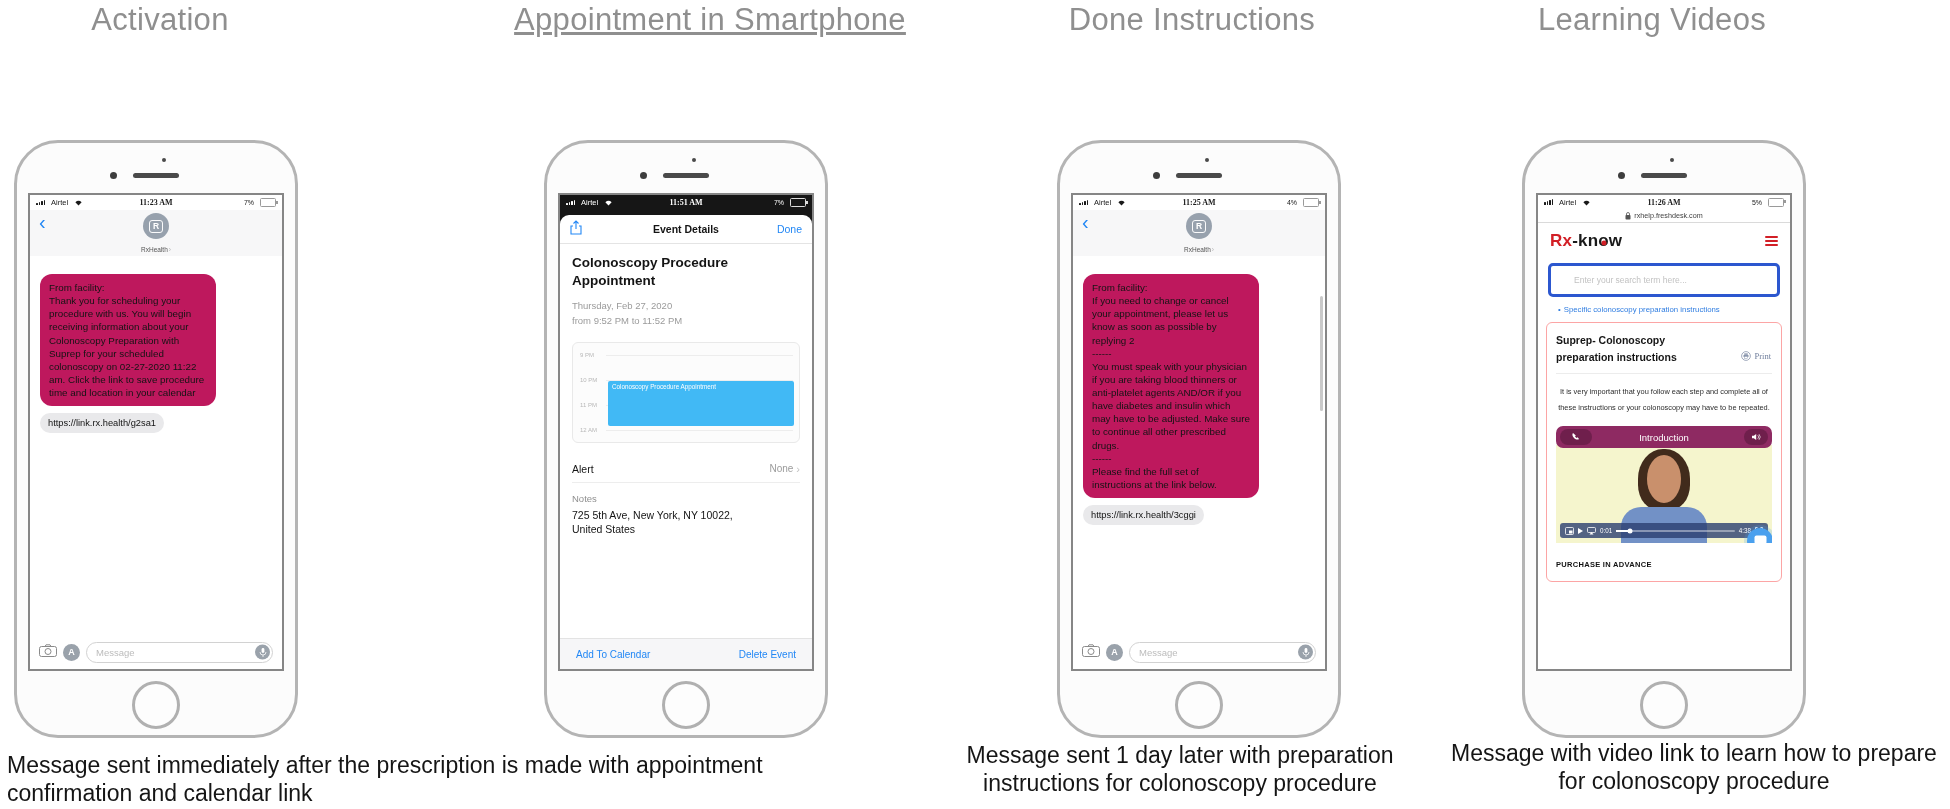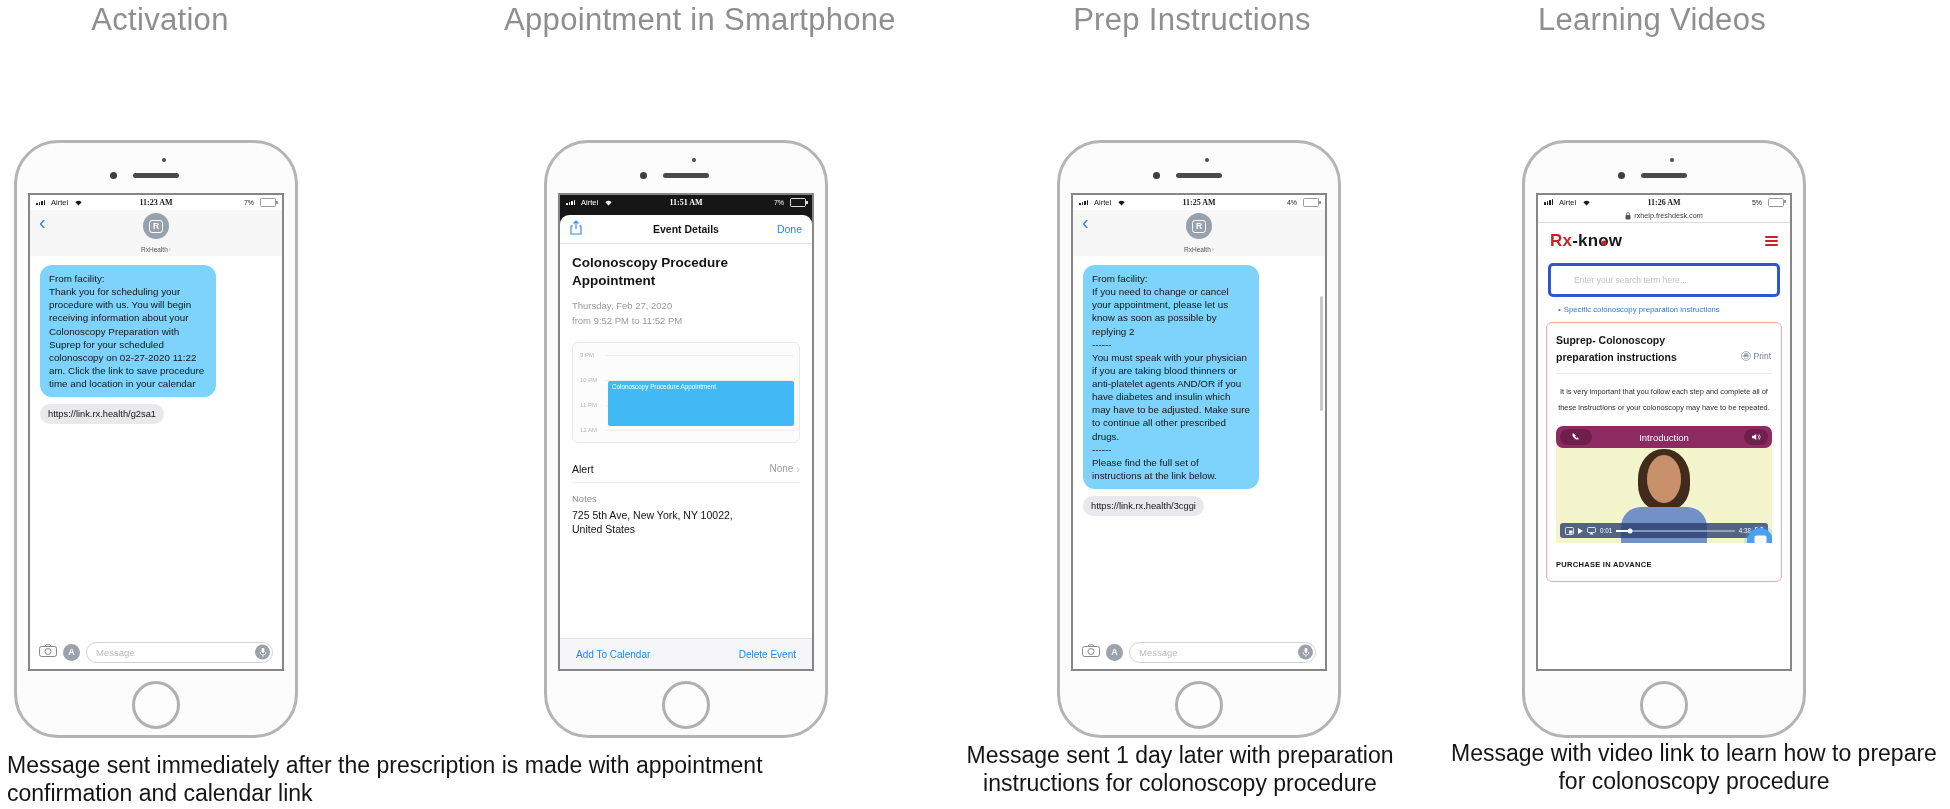--- a/index.html
+++ b/index.html
@@ -34,21 +34,21 @@
   .sb-dark .bbody::after{background:#ddd;}
 
   
   .imh{height:46px;background:#f7f7f8;border-bottom:1px solid #d9d9d9;position:relative;}
   .imh .back{position:absolute;left:9px;top:1px;font-size:20px;color:#2287f5;line-height:22px;}
   .imh .avatar{position:absolute;left:50%;top:3px;transform:translateX(-50%);width:26px;height:26px;border-radius:50%;background:#97a1ad;color:#fff;display:flex;align-items:center;justify-content:center;}
   .imh .avletter{border:1px solid rgba(255,255,255,.95);border-radius:3px;padding:0 2.5px;font-size:8.5px;font-weight:bold;line-height:11px;}
   .imh .cname{position:absolute;bottom:3px;left:0;right:0;text-align:center;font-size:6.5px;color:#555;}
   .imh .cname .chev{color:#b3b3b3;margin-left:1px;}
   .msgarea{position:absolute;top:61px;bottom:34px;left:0;right:0;background:#fff;}
-  .bub{margin:9px 0 0 10px;max-width:176px;background:#7dd3fc;border-radius:12px;padding:7px 9px;font-size:9.8px;line-height:1.34;color:#141414;white-space:pre-line;box-sizing:border-box;}
+  .bub{margin:18px 0 0 10px;max-width:176px;background:#be185d;border-radius:12px;padding:7px 9px;font-size:9.8px;line-height:1.34;color:#141414;white-space:pre-line;box-sizing:border-box;}
   .linkwrap{margin:6px 0 0 10px;}
   .linkbub{display:inline-block;background:#e9e9eb;border-radius:10px;padding:5px 8px;font-size:9.3px;color:#141414;}
   .scrollbar{position:absolute;right:2px;top:40px;width:3px;height:115px;background:#c9c9c9;border-radius:2px;}
   .comp{position:absolute;bottom:0;left:0;right:0;height:34px;background:#fff;display:flex;align-items:center;gap:6px;padding:0 9px;box-sizing:border-box;}
   .appcirc{width:17px;height:17px;border-radius:50%;background:#9aa2ab;color:#fff;font-size:9px;font-weight:bold;display:flex;align-items:center;justify-content:center;flex:0 0 auto;}
   .minput{flex:1;height:21px;border:1.5px solid #d2d2d2;border-radius:11px;position:relative;display:flex;align-items:center;padding:0 22px 0 2px;box-sizing:border-box;background:#fff;}
   .minput input{border:none;outline:none;width:100%;font-size:9.5px;font-family:inherit;color:#555;padding:0 0 0 7px;background:transparent;}
   .minput input::placeholder{color:#bcbcbc;}
   .micbtn{position:absolute;right:2px;top:50%;transform:translateY(-50%);width:15px;height:15px;border-radius:50%;background:#9aa2ab;display:flex;align-items:center;justify-content:center;}
 
@@ -84,21 +84,21 @@
   .logo .oo{position:relative;display:inline-block;}
   .logo .oo::after{content:"";position:absolute;left:50%;top:58%;transform:translate(-50%,-50%);width:5px;height:5px;border-radius:50%;background:#d21f26;}
   .burger{display:flex;flex-direction:column;gap:2px;}
   .burger i{width:13px;height:2px;background:#d21f26;border-radius:1px;display:block;}
   .bsearch{margin:4px 10px 0;height:34px;border:3px solid #2c57cf;border-radius:5px;box-sizing:border-box;display:flex;align-items:center;background:#fff;}
   .bsearch input{border:none;outline:none;width:100%;font-size:8.5px;font-family:inherit;padding:0 23px;color:#555;background:transparent;}
   .bsearch input::placeholder{color:#c2c2c2;}
   .qlink{margin:8px 0 0 20px;font-size:7.8px;color:#2f7de1;display:flex;align-items:center;gap:3px;}
   .card{margin:8px 8px 0;border:1px solid #fca5a5;border-radius:6px;background:#fff;padding:9px 9px 12px;position:relative;}
   .cardtitle{font-size:10.5px;font-weight:bold;line-height:1.6;color:#161616;width:155px;}
-  .printbtn{position:absolute;right:10px;top:28px;display:flex;align-items:center;gap:3px;font-size:8.5px;color:#6f7e9c;}
+  .printbtn{position:absolute;right:10px;top:28px;display:flex;align-items:center;gap:3px;font-size:8.5px;color:#6f7e9c;font-family:Liberation Serif, serif;}
   .carddiv{margin-top:7px;border-top:1px solid #ececec;}
   .cardpara{margin-top:10px;font-size:7.4px;line-height:2.2;color:#2c2c2c;text-align:center;}
   .video{margin-top:10px;position:relative;}
   .vhead{height:22px;background:#8e2a62;border-radius:7px;position:relative;display:flex;align-items:center;justify-content:center;z-index:2;}
   .vtitle{color:#fff;font-size:9.5px;}
   .vchip{position:absolute;top:3px;height:16px;background:#6f1f4c;border-radius:8px;display:flex;align-items:center;justify-content:center;}
   .vchip.cleft{left:4px;width:32px;}
   .vchip.cright{right:4px;width:24px;}
   .vbody{margin-top:-3px;height:98px;background:#f5f5cd;position:relative;overflow:hidden;z-index:1;}
   .hair{position:absolute;left:50%;top:4px;transform:translateX(-50%);width:52px;height:62px;background:#412b1c;border-radius:48% 48% 42% 42%;}
@@ -109,22 +109,22 @@
   .vprog{flex:1;height:2px;background:rgba(255,255,255,.4);border-radius:1px;position:relative;}
   .vprog::before{content:"";position:absolute;left:0;width:12%;height:100%;background:#fff;}
   .vprog::after{content:"";position:absolute;left:12%;top:50%;transform:translate(-50%,-50%);width:5px;height:5px;background:#fff;border-radius:50%;}
   .chatfab{position:absolute;right:-1px;bottom:-11px;width:26px;height:26px;border-radius:50%;background:#4aa0ee;display:flex;align-items:center;justify-content:center;z-index:3;box-shadow:0 0 0 3px rgba(74,160,238,.22);}
   .purchase{margin-top:17px;font-size:7.5px;font-weight:bold;letter-spacing:.3px;color:#111;}
 </style>
 </head>
 <body>
 
 <div class="col-title" style="left:20px;width:280px;">Activation</div>
-<div class="col-title" style="left:430px;width:540px;">Appointment in Smartphone</div>
-<div class="col-title" style="left:1022px;width:340px;">Prep Instructions</div>
+<div class="col-title" style="left:440px;width:540px;text-decoration:underline;">Appointment in Smartphone</div>
+<div class="col-title" style="left:1022px;width:340px;">Done Instructions</div>
 <div class="col-title" style="left:1482px;width:340px;">Learning Videos</div>
 
 <div class="phone" style="left:14px;">
   <span class="topdot"></span>
   <span class="camdot"></span>
   <span class="speaker"></span>
   <div class="screen">
     <div class="sb">
       <span class="sleft">
         <span class="bars">

